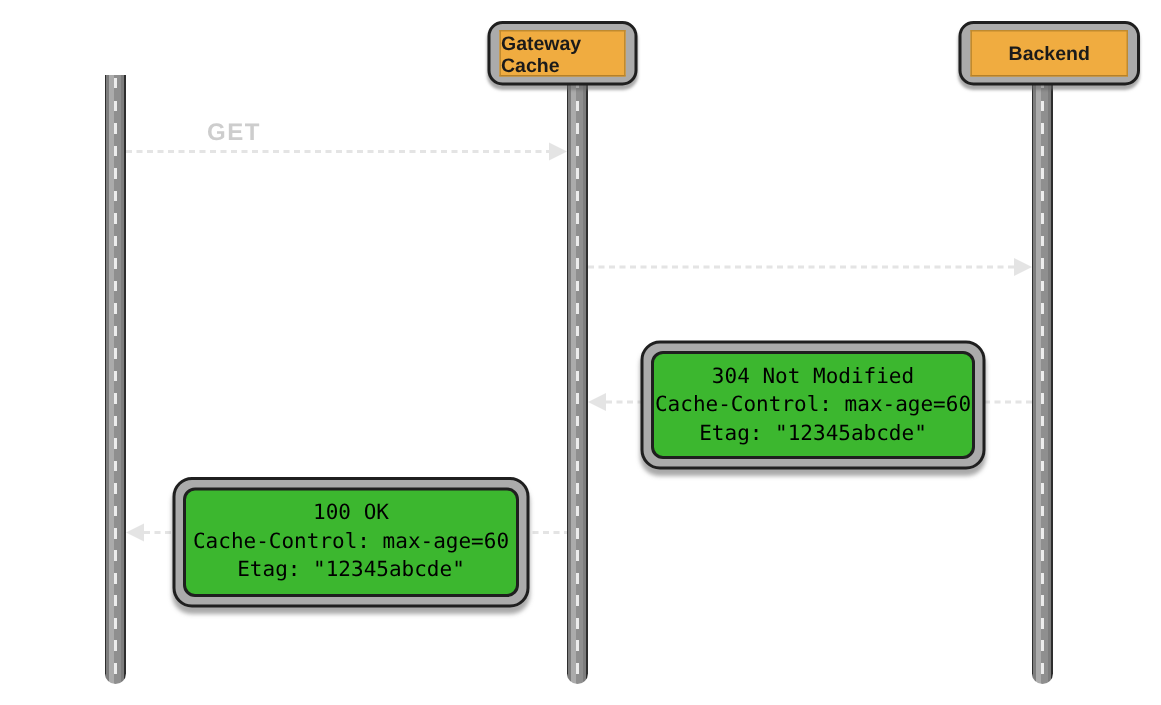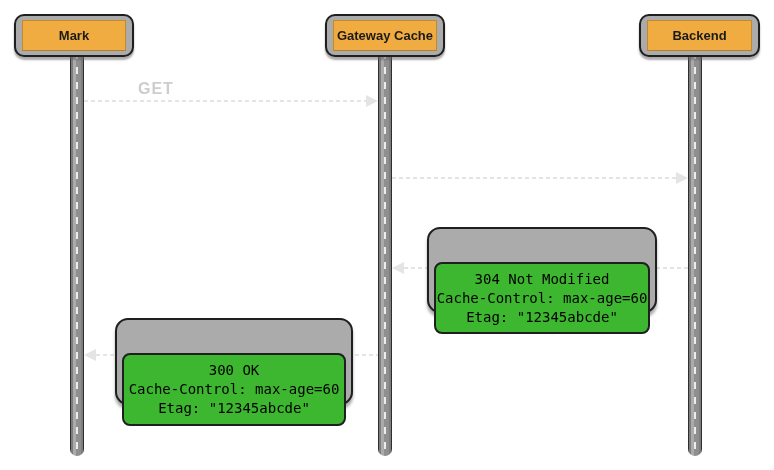--- a/index.html
+++ b/index.html
@@ -80,21 +80,20 @@
     width:100%; height:100%;
     box-sizing:border-box;
     background: var(--note-fill, #3cb72f);
     border:2px solid #1f1f1f;
     border-radius:8px;
     display:flex; flex-direction:column;
     align-items:center; justify-content:center;
     font-family:"DejaVu Sans Mono", monospace;
     font-size:14px; line-height:19px; color:#000;
     white-space:nowrap;
-    margin-top:28px;
   }
 </style>
 </head>
 <body>
 
 <div class="stage">
 
   <div class="road" style="left:70px;  top:50px; height:406px;"></div>
   <div class="road" style="left:378px; top:50px; height:406px;"></div>
   <div class="road" style="left:688px; top:50px; height:406px;"></div>
@@ -119,31 +118,28 @@
   <div class="note" style="left:427px; top:227px; width:230px; height:86px;">
     <div class="note-inner">
       <div>304 Not Modified</div>
       <div>Cache-Control: max-age=60</div>
       <div>Etag: "12345abcde"</div>
     </div>
   </div>
 
   <div class="note" style="left:115px; top:318px; width:238px; height:87px;">
     <div class="note-inner">
-      <div>300 OK</div>
+      <div>100 OK</div>
       <div>Cache-Control: max-age=60</div>
       <div>Etag: "12345abcde"</div>
     </div>
   </div>
 
-  <div class="sign" style="left:14px; top:14px; width:120px; height:43px;">
-    <div class="sign-inner">Mark</div>
-  </div>
 
-  <div class="sign" style="left:325px; top:14px; width:120px; height:43px;">
+  <div class="sign" style="left:325px; top:14px; width:100px; height:43px;">
     <div class="sign-inner">Gateway Cache</div>
   </div>
 
   <div class="sign" style="left:639px; top:14px; width:121px; height:43px;text-align:right;">
     <div class="sign-inner">Backend</div>
   </div>
 
 </div>
 
 </body></html>

